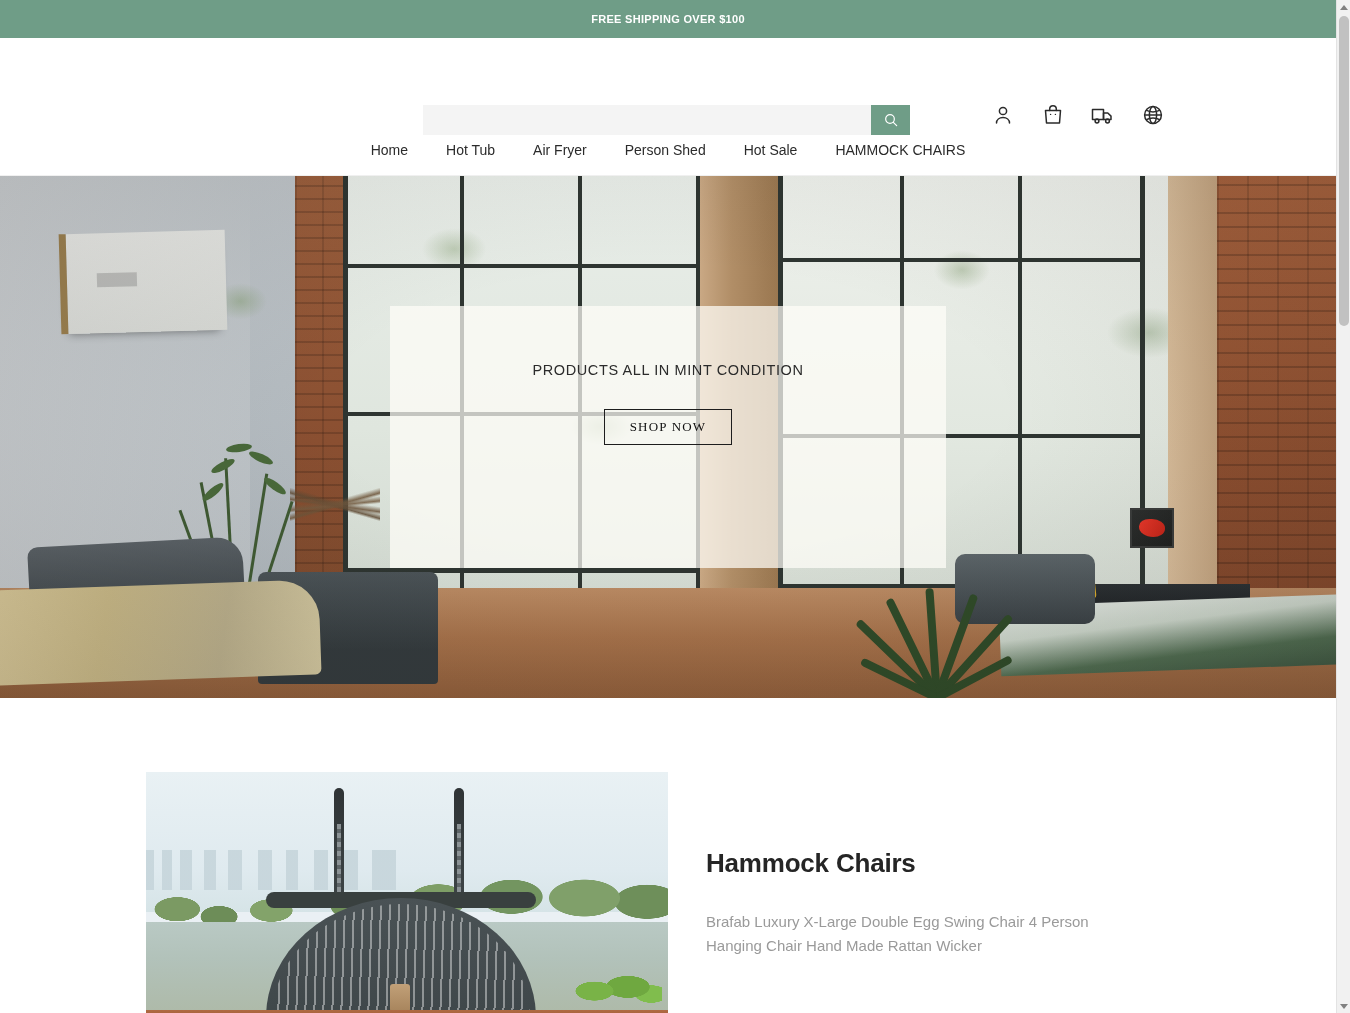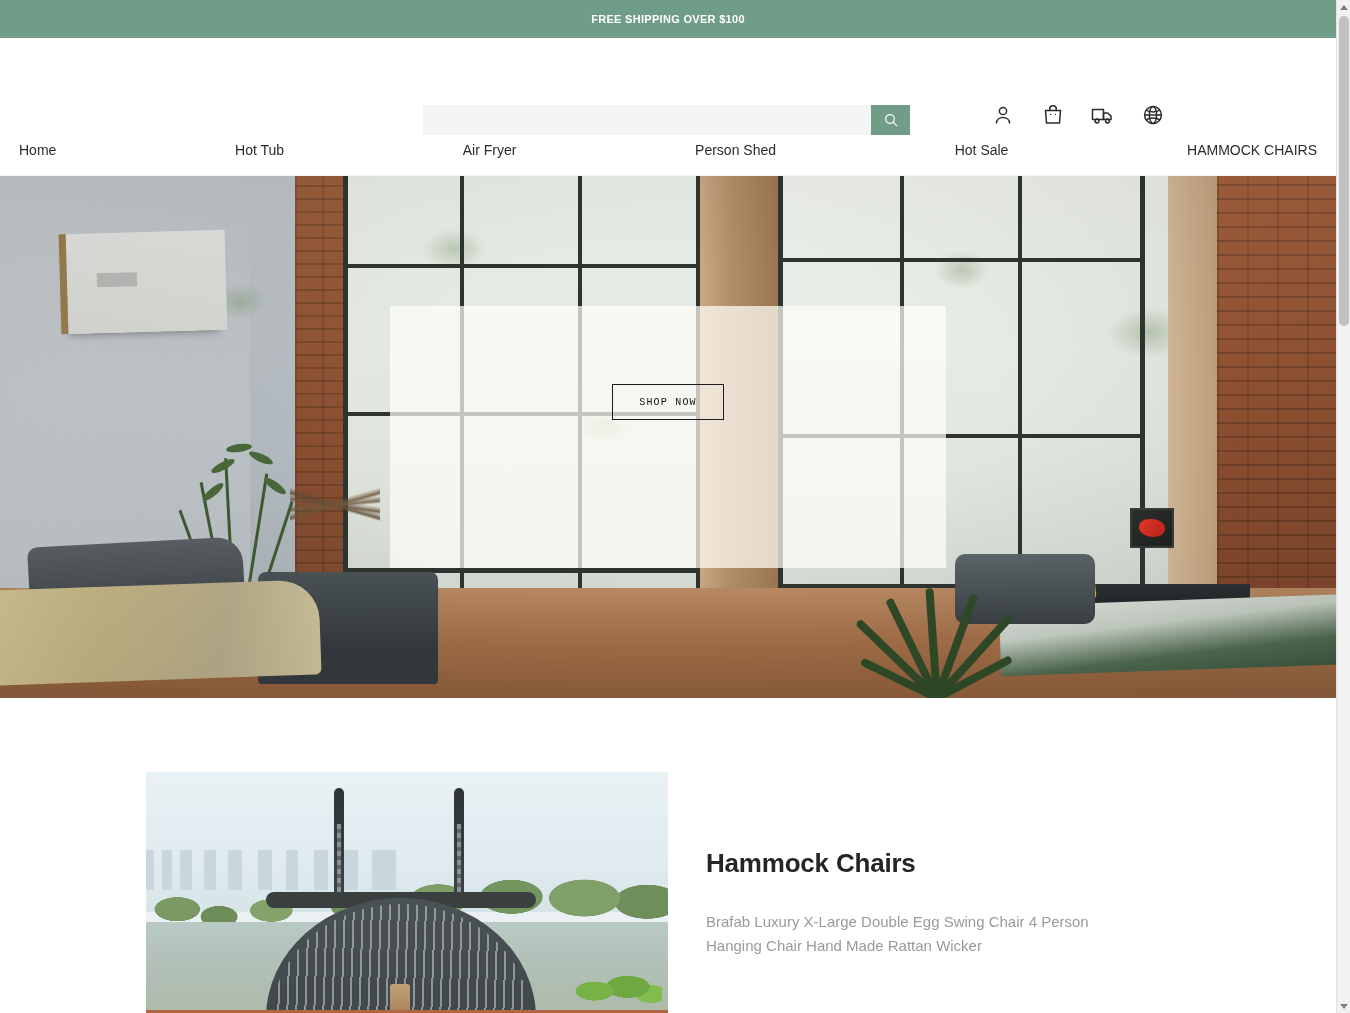--- a/index.html
+++ b/index.html
@@ -91,21 +91,21 @@
     width: 26px; height: 26px;
     display: flex; align-items: center; justify-content: center;
     cursor: pointer;
   }
   .hicon svg { display: block; }
 
   
   .nav {
     height: 52px;
     background: #ffffff;
-    display: flex; align-items: center; justify-content: space-between;
+    display: flex; align-items: center; justify-content: center;
     gap: 0;
     border-bottom: 1px solid #f0f0f0;
   }
   .nav-item {
     font-size: 14px;
     color: #2b2b2b;
     padding: 0 19px;
     cursor: pointer;
     white-space: nowrap;
     line-height: 52px;
@@ -295,28 +295,28 @@
   .hero-sub {
     margin-top: 26px;
     font-size: 14.5px;
     color: #2b2b2b;
     text-align: center;
     line-height: 25px;
     letter-spacing: 0.6px;
   }
   .hero-cta {
     margin-top: 26px;
-    width: 112px; height: 36px;
+    width: 128px; height: 36px;
     border: 1px solid #1d1d1d;
     background: transparent;
-    font-size: 10px;
+    font-size: 13px;
     letter-spacing: 1.2px;
     color: #111;
     cursor: pointer;
-    font-family: Liberation Mono, monospace;
+    font-family: Liberation Serif, serif;
   }
 
   
   .product-section {
     position: relative;
     background: #ffffff;
     height: 316px;
   }
   .product-media {
     position: absolute;
@@ -593,20 +593,21 @@
           <i style="transform:rotate(42deg);"></i>
           <i style="transform:rotate(-64deg);height:84px;"></i>
           <i style="transform:rotate(62deg);height:84px;"></i>
         </div>
 
         <div class="hb-vignette"></div>
       </div>
 
       <div class="hero-card">
         <div class="hero-sub">
+          <div>PRODUCTS ALL IN MINT CONDITION</div>
         </div>
         <button class="hero-cta">SHOP NOW</button>
       </div>
     </section>
 
     <section class="product-section">
 
       <div class="product-media">
         <div class="pm-sky"></div>
         <div class="pm-city"></div>

